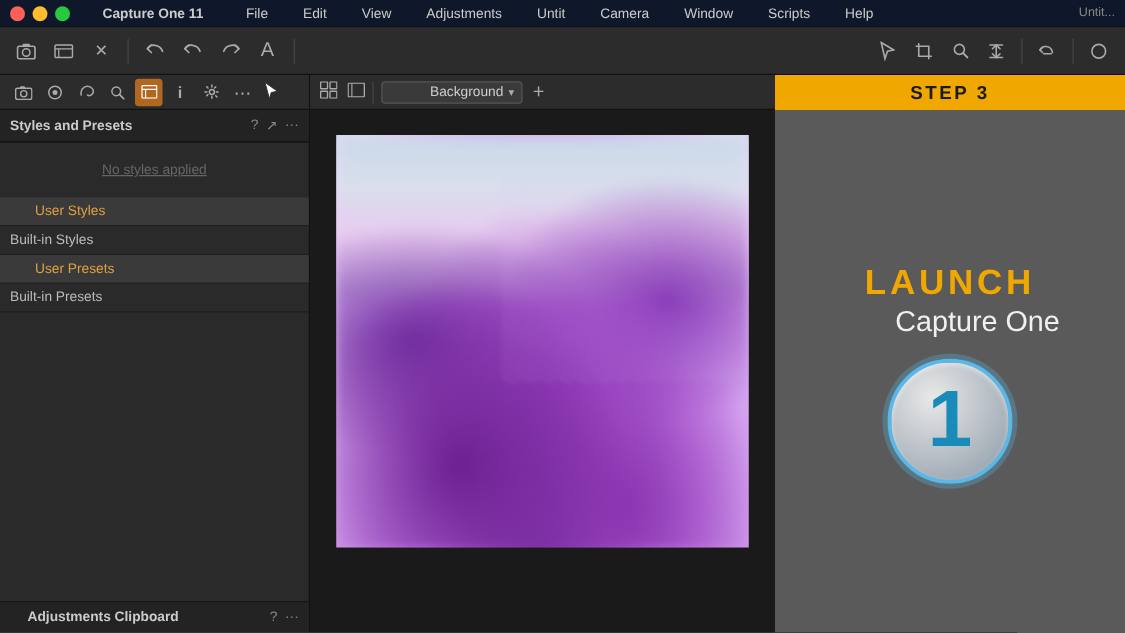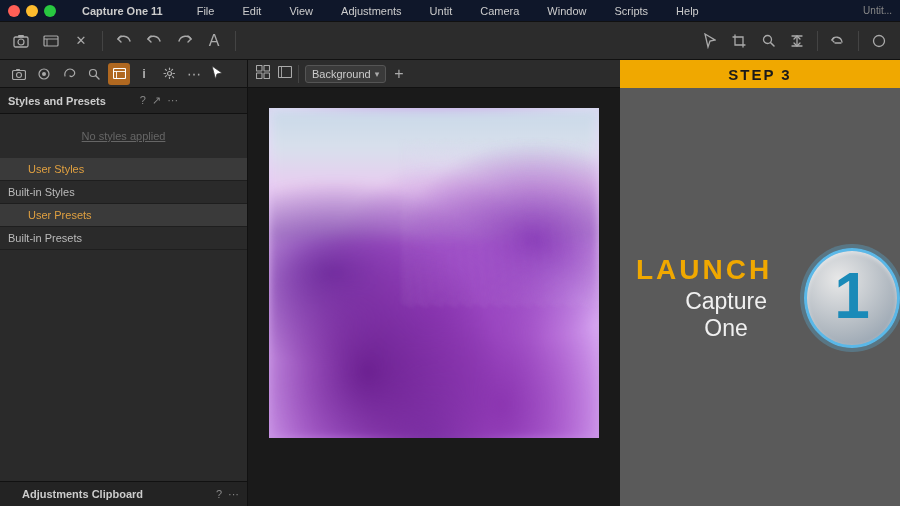--- a/index.html
+++ b/index.html
@@ -48,20 +48,21 @@
       width: 248px;
       background: #2a2a2a;
       border-right: 1px solid #111;
       display: flex;
       flex-direction: column;
       flex-shrink: 0;
     }
     .panel-header {
       display: flex;
       align-items: center;
+      justify-content: space-between;
       padding: 6px 8px;
       background: #232323;
       border-bottom: 1px solid #111;
       gap: 34px;
     }
     .panel-title { color: #ccc; font-size: 11px; font-weight: 600; }
     .panel-icons { display: flex; gap: 6px; color: #888; font-size: 11px; }
     .panel-empty { color: #666; font-size: 11px; text-align: center; padding: 16px 0; text-decoration: underline; }
 
     .section-row {
@@ -108,21 +109,21 @@
     .bg-dropdown {
       display: flex;
       align-items: center;
       background: #3a3a3a;
       border: 1px solid #555;
       border-radius: 3px;
       padding: 2px 6px;
       gap: 4px;
       cursor: pointer;
     }
-    .bg-dropdown-text { color: #ccc; font-size: 11px; }
+    .bg-dropdown-text { color: #ccc; font-size: 11px; margin-left: 32px; }
     .bg-dropdown-arrow { color: #aaa; font-size: 9px; }
     .add-btn { color: #aaa; font-size: 16px; cursor: pointer; margin-left: 2px; }
 
     .image-area {
       flex: 1;
       position: relative;
       overflow: hidden;
       display: flex;
       align-items: center;
       justify-content: center;
@@ -187,21 +188,21 @@
       background: #5a5a5a;
       display: flex;
       flex-direction: column;
       align-items: center;
       justify-content: center;
       flex-shrink: 0;
     }
 
     .tutorial-content {
       display: flex;
-      flex-direction: row;
+      flex-direction: column;
       align-items: center;
       gap: 16px;
       margin-top: 30px;
     }
 
     
     .number-circle {
       width: 100px; height: 100px;
       border-radius: 50%;
       background: radial-gradient(circle at 35% 30%, #e8e8e8, #b0b8c0 60%, #8898a8 100%);

